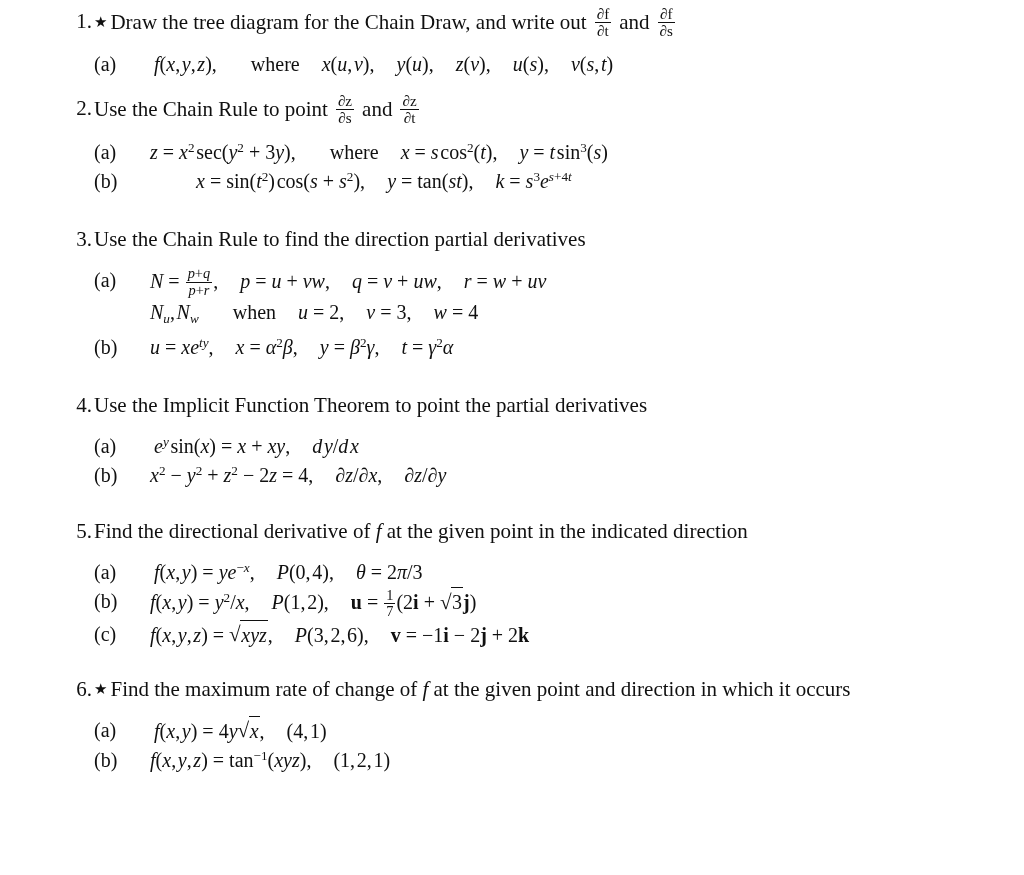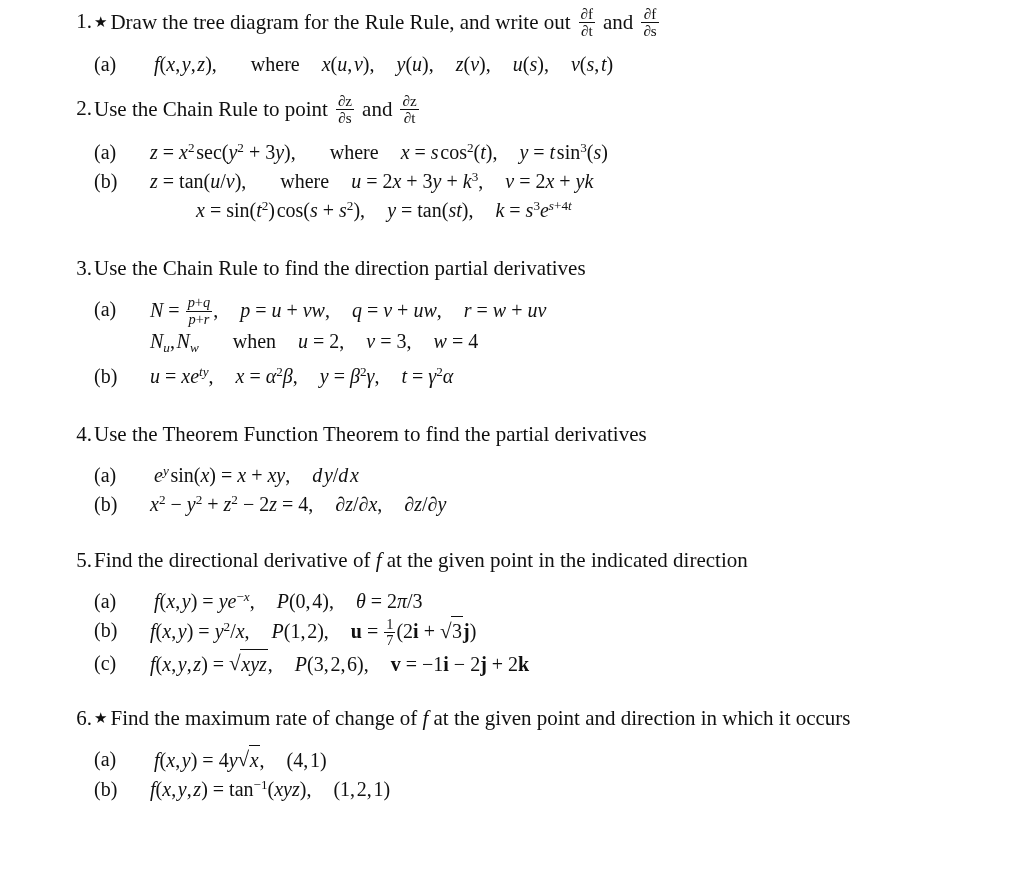--- a/index.html
+++ b/index.html
@@ -152,21 +152,21 @@
 </style>
 </head>
 <body>
 
 <div class="page">
   <ol class="problem-list">
 
     <li class="problem" style="margin-top:6px;">
       <span class="prob-num">1.</span>
       <div class="prob-stem">
-        <span class="star">★</span><span>Draw the tree diagram for the Rule Rule, and write out</span><span class="sp"></span><span class="frac"><span class="num m">∂f</span><span class="den m">∂t</span></span><span class="sp"></span><span>and</span><span class="sp"></span><span class="frac"><span class="num m">∂f</span><span class="den m">∂s</span></span>
+        <span class="star">★</span><span>Draw the tree diagram for the Chain Draw, and write out</span><span class="sp"></span><span class="frac"><span class="num m">∂f</span><span class="den m">∂t</span></span><span class="sp"></span><span>and</span><span class="sp"></span><span class="frac"><span class="num m">∂f</span><span class="den m">∂s</span></span>
       </div>
       <ol class="subparts" style="margin-top:10px;">
         <li class="subpart" style="padding-left:60px;">
           <span class="sub-label">(a)</span>
           <span class="sub-lines">
             <span class="mline"><i class="v">f</i>(<i class="v">x</i>, <i class="v">y</i>, <i class="v">z</i>),<span class="spx"></span><span>where</span><span class="spw"></span><i class="v">x</i>(<i class="v">u</i>, <i class="v">v</i>),<span class="spw"></span><i class="v">y</i>(<i class="v">u</i>),<span class="spw"></span><i class="v">z</i>(<i class="v">v</i>),<span class="spw"></span><i class="v">u</i>(<i class="v">s</i>),<span class="spw"></span><i class="v">v</i>(<i class="v">s</i>, <i class="v">t</i>)</span>
           </span>
         </li>
       </ol>
     </li>
@@ -179,21 +179,20 @@
       <ol class="subparts" style="margin-top:12px;">
         <li class="subpart" style="padding-left:56px;">
           <span class="sub-label">(a)</span>
           <span class="sub-lines">
             <span class="mline"><i class="v">z</i> = <i class="v">x</i><sup class="e">2</sup> sec(<i class="v">y</i><sup class="e">2</sup> + 3<i class="v">y</i>),<span class="spx"></span><span>where</span><span class="spw"></span><i class="v">x</i> = <i class="v">s</i> cos<sup class="e">2</sup>(<i class="v">t</i>),<span class="spw"></span><i class="v">y</i> = <i class="v">t</i> sin<sup class="e">3</sup>(<i class="v">s</i>)</span>
           </span>
         </li>
         <li class="subpart" style="padding-left:56px;">
           <span class="sub-label">(b)</span>
           <span class="sub-lines">
-            <span class="mline"><i class="v">z</i> = tan(<i class="v">u</i>/<i class="v">v</i>),<span class="spx"></span><span>where</span><span class="spw"></span><i class="v">u</i> = 2<i class="v">x</i> + 3<i class="v">y</i> + <i class="v">k</i><sup class="e">3</sup>,<span class="spw"></span><i class="v">v</i> = 2<i class="v">x</i> + <i class="v">yk</i></span>
             <span class="mline" style="padding-left:46px;"><i class="v">x</i> = sin(<i class="v">t</i><sup class="e">2</sup>) cos(<i class="v">s</i> + <i class="v">s</i><sup class="e">2</sup>),<span class="spw"></span><i class="v">y</i> = tan(<i class="v">st</i>),<span class="spw"></span><i class="v">k</i> = <i class="v">s</i><sup class="e">3</sup><i class="v">e</i><sup class="e"><i class="v">s</i>+4<i class="v">t</i></sup></span>
           </span>
         </li>
       </ol>
     </li>
 
     <li class="problem" style="margin-top:28px;">
       <span class="prob-num">3.</span>
       <div class="prob-stem">
         <span>Use the Chain Rule to find the direction partial derivatives</span>
@@ -211,21 +210,21 @@
           <span class="sub-lines">
             <span class="mline"><i class="v">u</i> = <i class="v">xe</i><sup class="e"><i class="v">ty</i></sup>,<span class="spw"></span><i class="v">x</i> = <i class="v">α</i><sup class="e">2</sup><i class="v">β</i>,<span class="spw"></span><i class="v">y</i> = <i class="v">β</i><sup class="e">2</sup><i class="v">γ</i>,<span class="spw"></span><i class="v">t</i> = <i class="v">γ</i><sup class="e">2</sup><i class="v">α</i></span>
           </span>
         </li>
       </ol>
     </li>
 
     <li class="problem" style="margin-top:28px;">
       <span class="prob-num">4.</span>
       <div class="prob-stem">
-        <span>Use the Theorem Function Theorem to find the partial derivatives</span>
+        <span>Use the Implicit Function Theorem to point the partial derivatives</span>
       </div>
       <ol class="subparts" style="margin-top:12px;">
         <li class="subpart" style="padding-left:60px;">
           <span class="sub-label">(a)</span>
           <span class="sub-lines">
             <span class="mline"><i class="v">e</i><sup class="e"><i class="v">y</i></sup> sin(<i class="v">x</i>) = <i class="v">x</i> + <i class="v">xy</i>,<span class="spw"></span><i class="v">d</i> <i class="v">y</i>/<i class="v">d</i> <i class="v">x</i></span>
           </span>
         </li>
         <li class="subpart" style="padding-left:56px;">
           <span class="sub-label">(b)</span>

